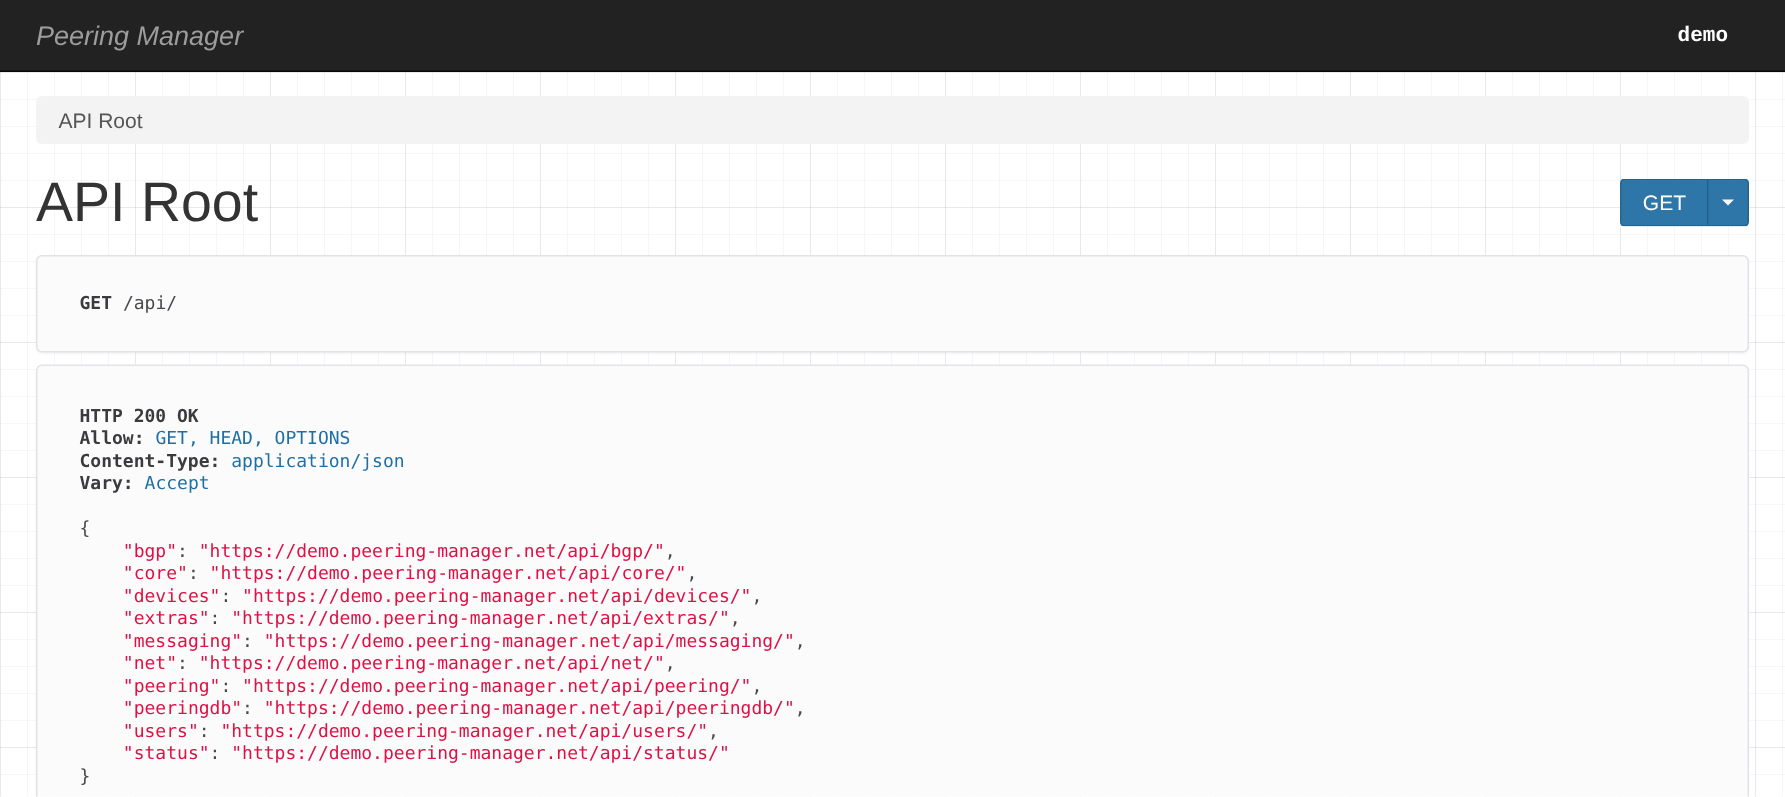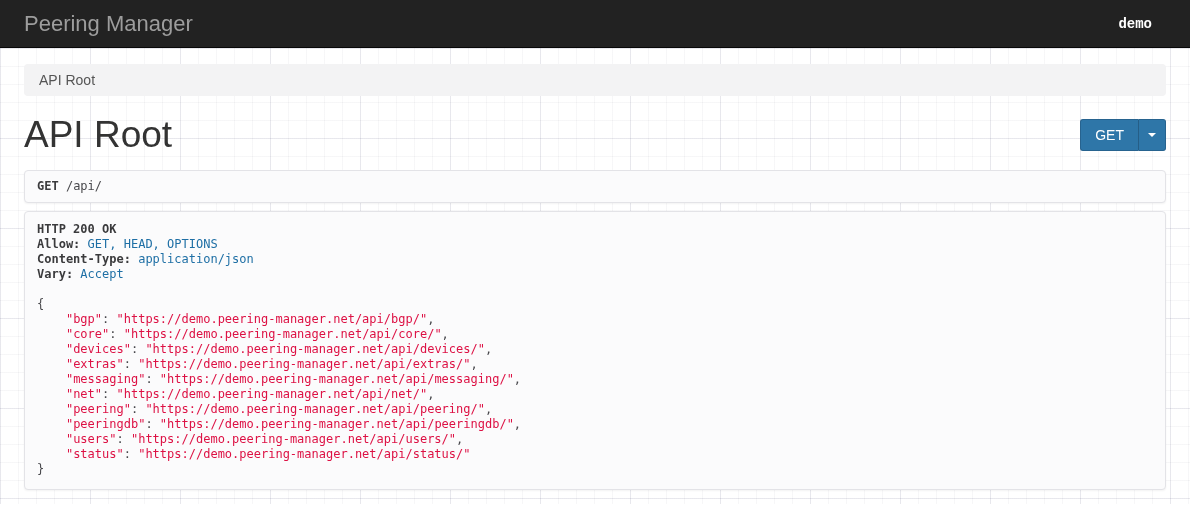--- a/index.html
+++ b/index.html
@@ -16,24 +16,25 @@
     height: 48px;
     background: #222222;
     border-bottom: 1px solid #080808;
     display: flex;
     align-items: center;
     justify-content: space-between;
     padding: 0 24px;
   }
   .navbar-brand {
     color: #9d9d9d;
-    font-size: 22px;
+    font-size: 18px;
     line-height: 48px;
     text-decoration: none;
     cursor: pointer;
+    font-style: italic;
   }
   .navbar-user {
     color: #ffffff;
     font-size: 14px;
     font-weight: bold;
     line-height: 48px;
     padding-right: 14px;
     cursor: pointer;
     font-family: Liberation Mono, monospace;
   }
@@ -108,21 +109,21 @@
     border-radius: 4px;
     box-shadow: 0 1px 2px rgba(0,0,0,0.05);
     padding: 8px 12px;
     font-family: "DejaVu Sans Mono", "Liberation Mono", monospace;
     font-size: 12px;
     line-height: 15px;
     color: #48484c;
   }
   .request-panel { margin-bottom: 8px; }
   .response-panel { padding: 10px 12px 12px 12px; }
-  pre { font: inherit; white-space: pre; margin: 0; }
+  pre { font: inherit; white-space: pre; margin: 16px; }
 
   .code-bold { font-weight: bold; color: #3b3b3d; }
   .lit  { color: #1e6fa5; }           
   .str  { color: #dd1144; }           
   .pln  { color: #48484c; }           
   a.str { text-decoration: none; cursor: pointer; }
 </style>
 </head>
 <body>
 

